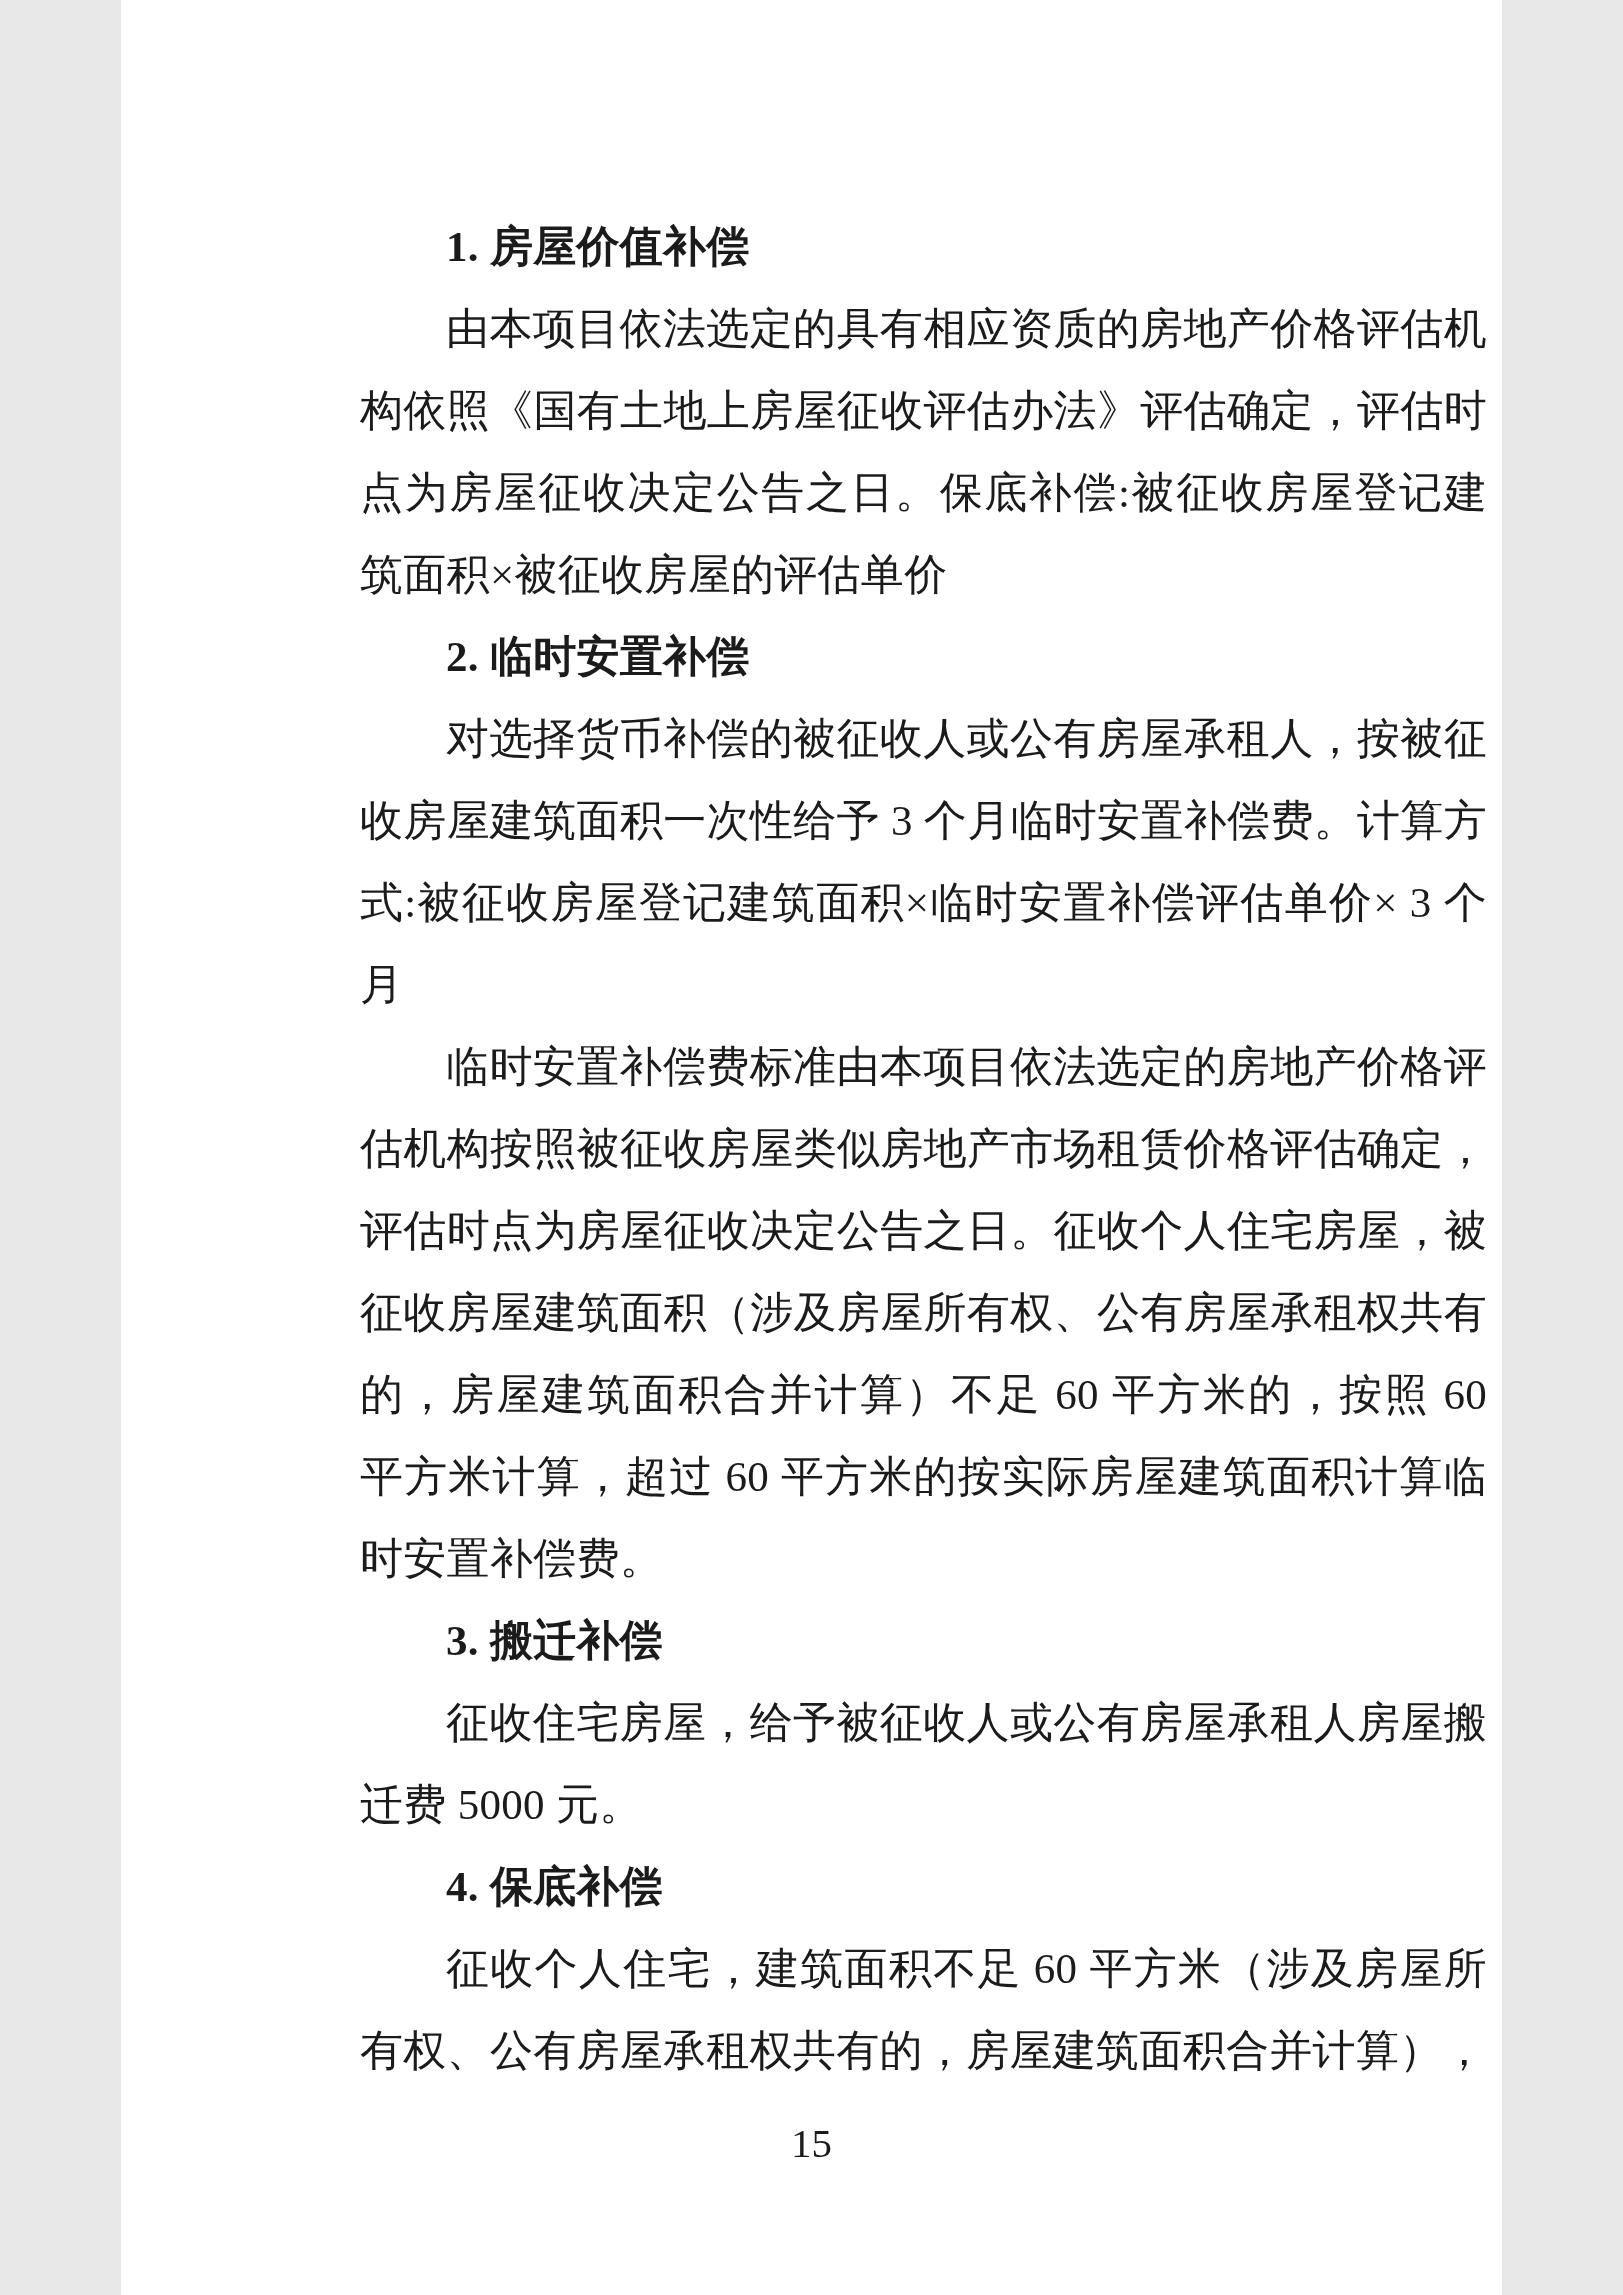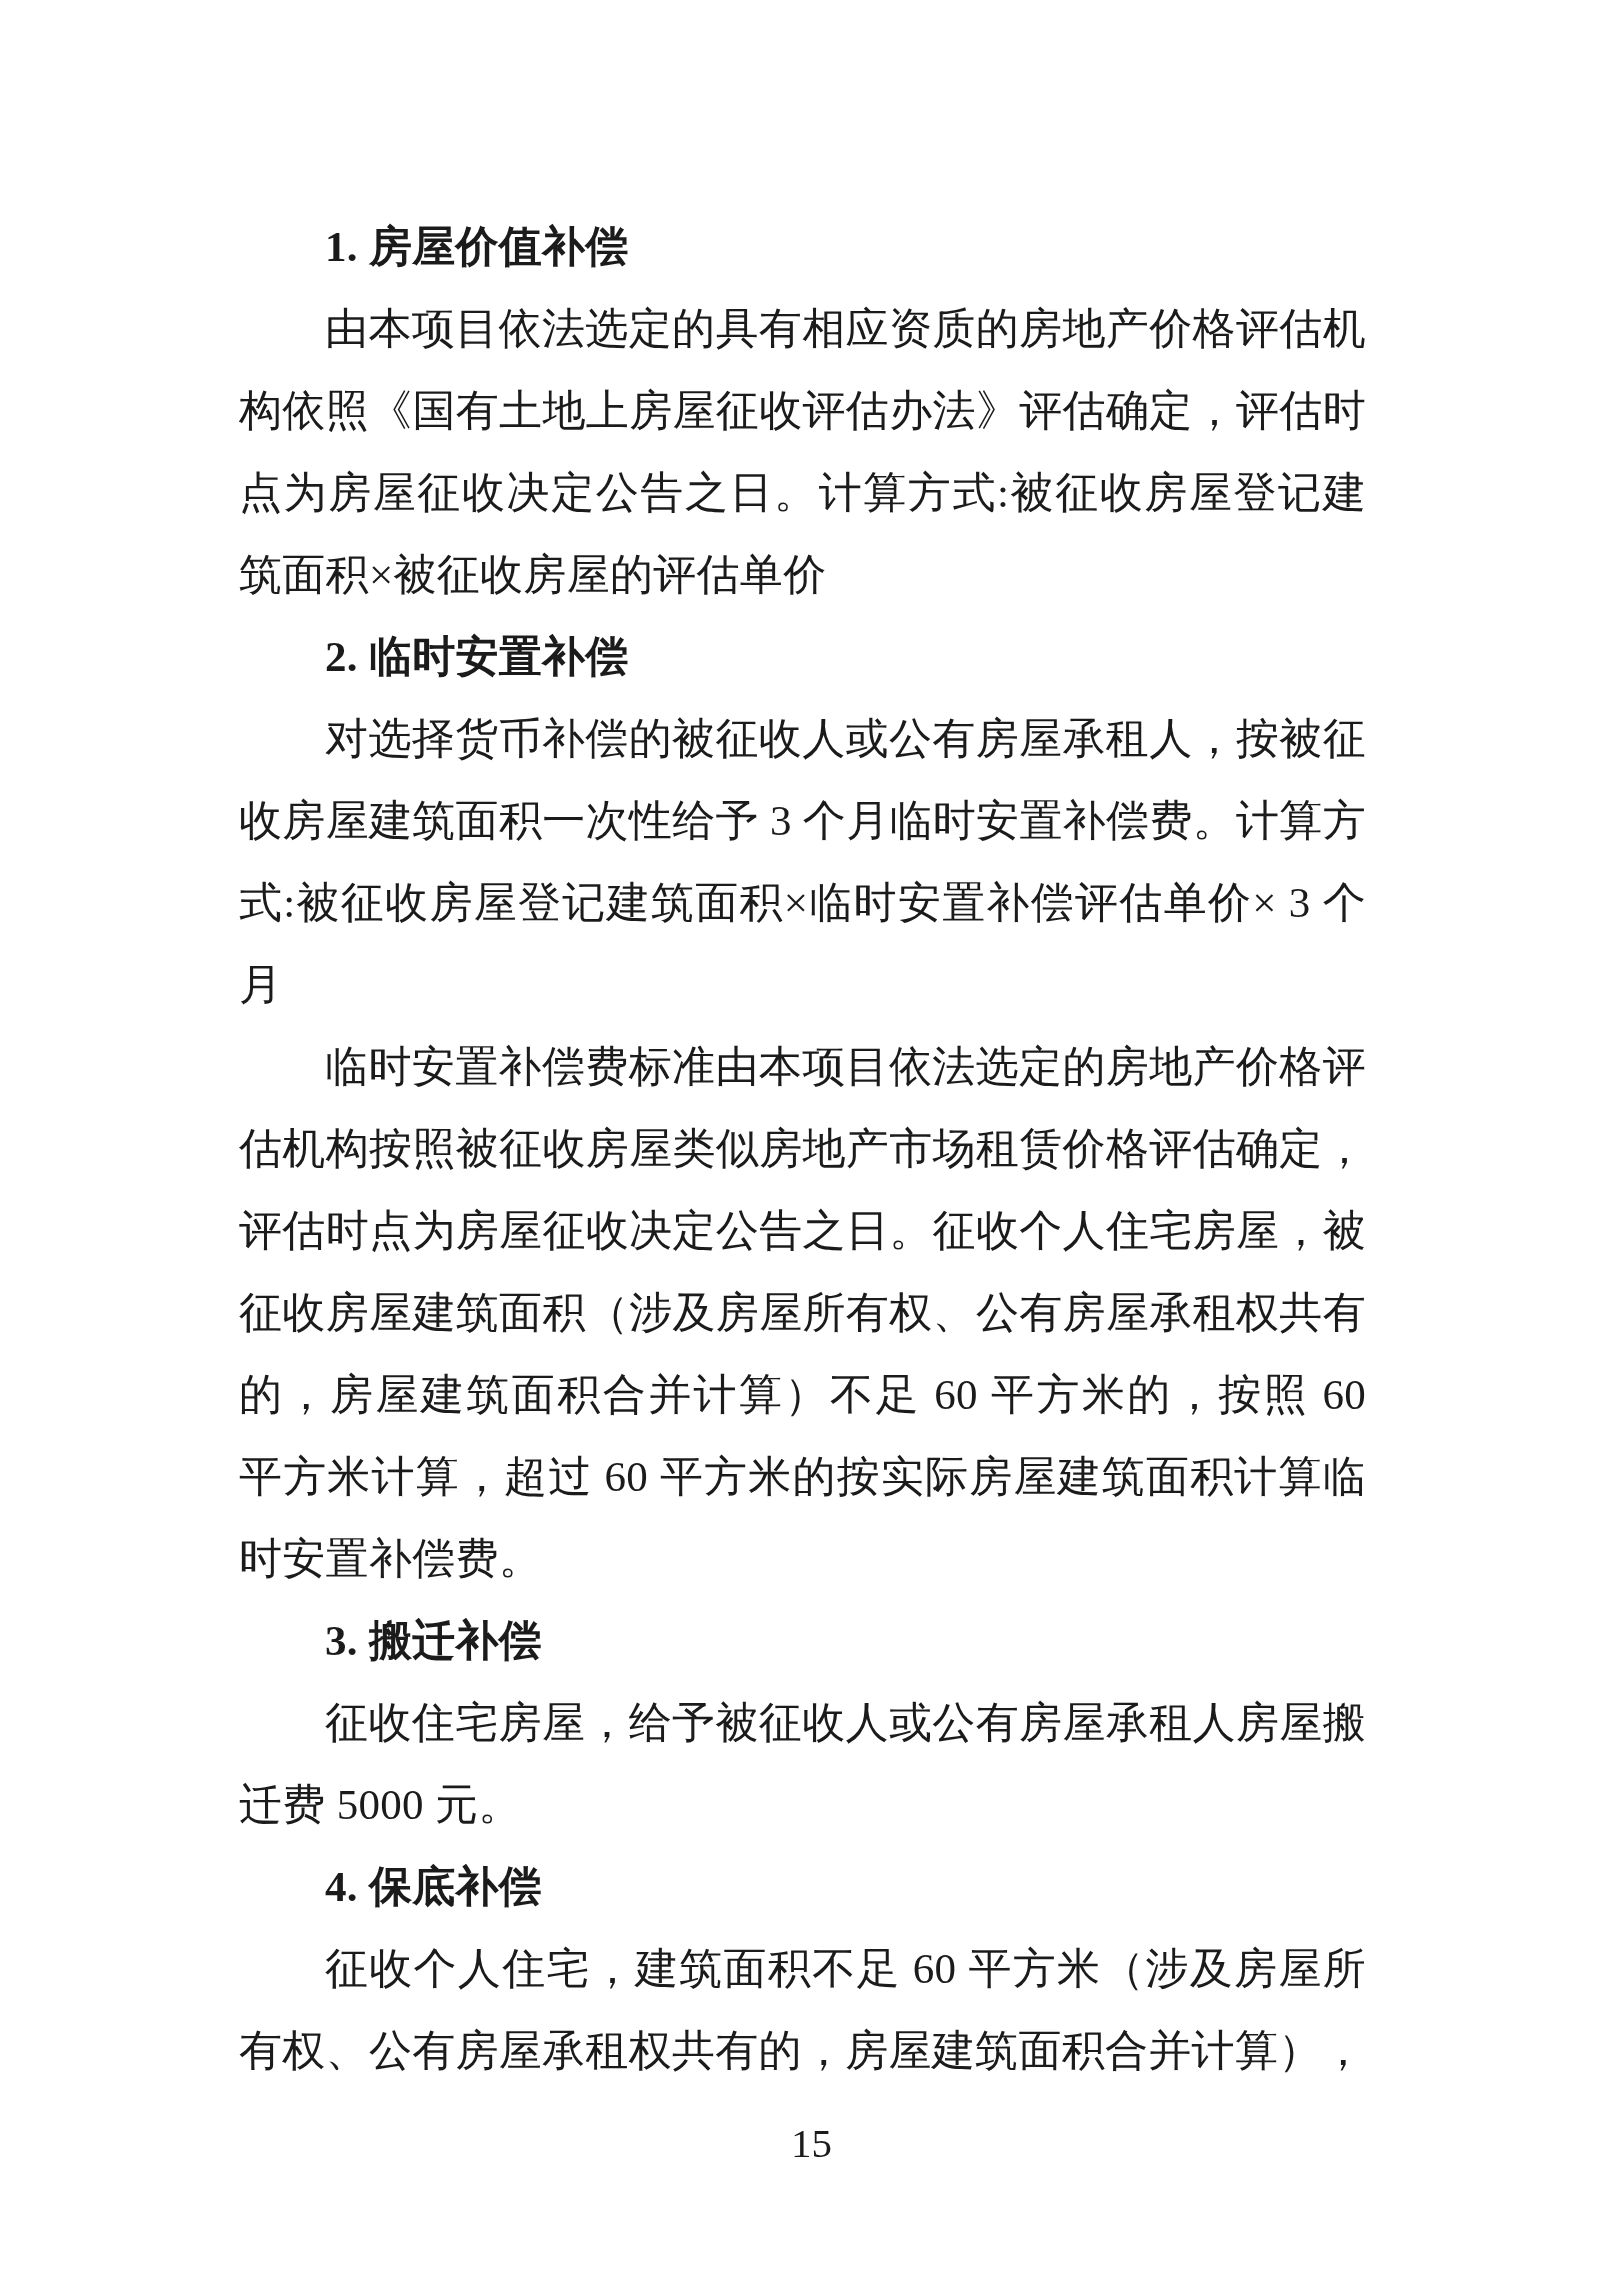--- a/index.html
+++ b/index.html
@@ -2,21 +2,21 @@
 <html lang="zh" style="font-size:10.5px"><head>
 <meta charset="utf-8">
 <style>
   html, body {
     margin: 0;
     padding: 0;
     background: #e8e8e8;
   }
   .page {
     position: relative;
-    width: 1623px;
+    width: 1381px;
     height: 2295px;
     margin: 0 auto;
     background: #ffffff;
     font-family: "Liberation Serif", "DejaVu Serif", serif;
     color: #1b1b1b;
     overflow: hidden;
   }
   .content {
     position: absolute;
     left: 239px;
@@ -49,21 +49,21 @@
     line-height: 33px;
     color: #1b1b1b;
   }
 </style>
 </head>
 <body>
 
 <div class="page">
   <div class="content">
     <h3 class="heading">1. 房屋价值补偿</h3>
-    <p class="para">由本项目依法选定的具有相应资质的房地产价格评估机构依照《国有土地上房屋征收评估办法》评估确定，评估时点为房屋征收决定公告之日。计算方式:被征收房屋登记建筑面积×被征收房屋的评估单价</p>
+    <p class="para">由本项目依法选定的具有相应资质的房地产价格评估机构依照《国有土地上房屋征收评估办法》评估确定，评估时点为房屋征收决定公告之日。保底补偿:被征收房屋登记建筑面积×被征收房屋的评估单价</p>
     <h3 class="heading">2. 临时安置补偿</h3>
     <p class="para">对选择货币补偿的被征收人或公有房屋承租人，按被征收房屋建筑面积一次性给予 3 个月临时安置补偿费。计算方式:被征收房屋登记建筑面积×临时安置补偿评估单价× 3 个月</p>
     <p class="para">临时安置补偿费标准由本项目依法选定的房地产价格评估机构按照被征收房屋类似房地产市场租赁价格评估确定，评估时点为房屋征收决定公告之日。征收个人住宅房屋，被征收房屋建筑面积（涉及房屋所有权、公有房屋承租权共有的，房屋建筑面积合并计算）不足 60 平方米的，按照 60 平方米计算，超过 60 平方米的按实际房屋建筑面积计算临时安置补偿费。</p>
     <h3 class="heading">3. 搬迁补偿</h3>
     <p class="para">征收住宅房屋，给予被征收人或公有房屋承租人房屋搬迁费 5000 元。</p>
     <h3 class="heading">4. 保底补偿</h3>
     <p class="para">征收个人住宅，建筑面积不足 60 平方米（涉及房屋所有权、公有房屋承租权共有的，房屋建筑面积合并计算），</p>
   </div>
   <div class="page-number">15</div>
 </div>

